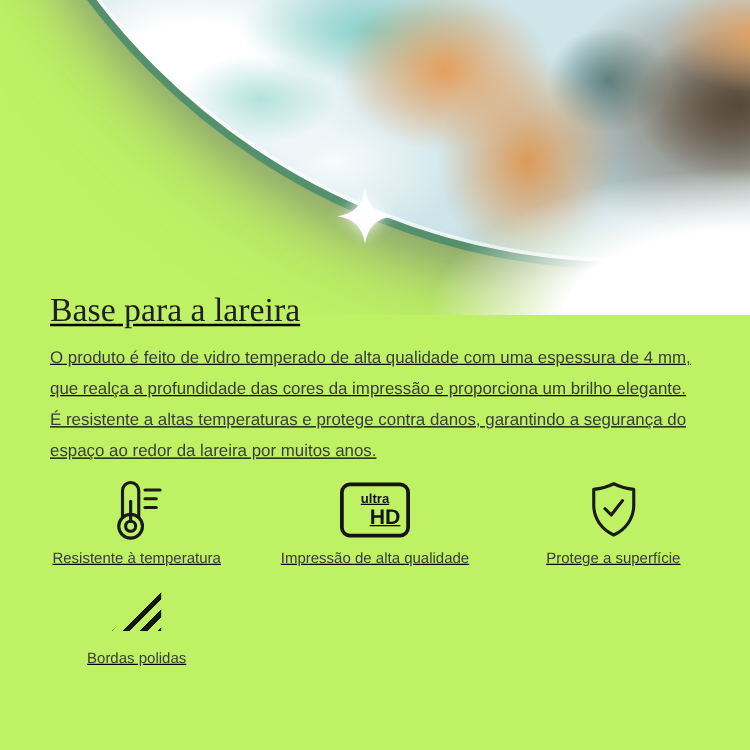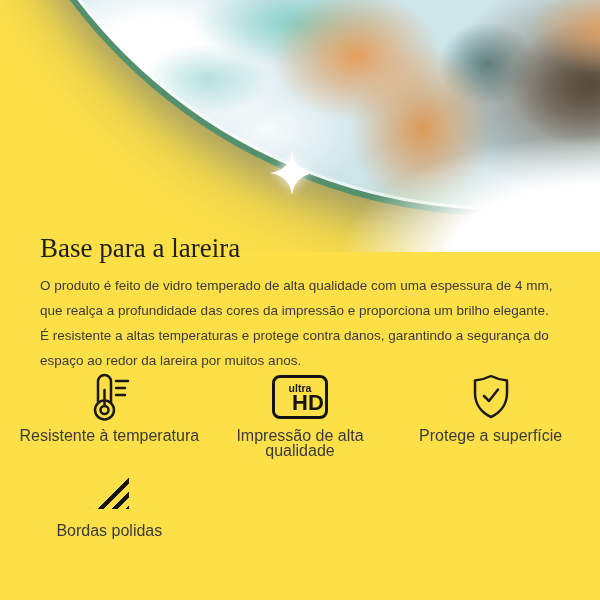--- a/index.html
+++ b/index.html
@@ -1,17 +1,17 @@
 <!DOCTYPE html>
 <html><head>
 <meta charset="utf-8">
 <style>
   html,body{margin:0;padding:0;background:#fff;}
-  .page{position:relative;width:600px;height:600px;overflow:hidden;background:#fde047;
-        font-family:"Liberation Sans",sans-serif;}
+  .page{position:relative;width:600px;height:600px;overflow:hidden;background:#bef264;
+        font-family:"Liberation Sans",sans-serif;text-decoration:underline;}
 
   
   .hero{position:absolute;left:0;top:0;width:600px;height:252px;overflow:hidden;z-index:1;}
   .glass-circle{
     position:absolute;left:-39px;top:-867px;width:1083px;height:1083px;border-radius:50%;
     box-sizing:border-box;border:6px solid #55906c;
     background-color:#dfeef0;
     background-image:
       radial-gradient(130px 100px at 389px 917px, rgba(230,155,85,.95) 0%, rgba(230,155,85,0) 65%),
       radial-gradient(110px 130px at 455px 990px, rgba(223,148,74,.9) 0%, rgba(223,148,74,0) 65%),
@@ -35,32 +35,32 @@
   }
   .sparkle{position:absolute;left:270px;top:151px;width:44px;height:44px;
            filter:drop-shadow(0 0 6px rgba(255,255,255,.95));}
   .hero-fade{position:absolute;left:0;top:0;width:600px;height:252px;pointer-events:none;
     background:radial-gradient(330px 150px at 100% 100%, #ffffff 45%, rgba(255,255,255,0) 78%);}
 
   
   .content{position:relative;z-index:2;padding:232px 40px 0 40px;}
   .headline{font-family:"Liberation Serif",serif;font-size:27px;line-height:33px;
             color:#1f1f1f;font-weight:400;}
-  .desc{margin:8px 0 0 0;font-size:13.5px;line-height:25px;color:#3b3b3b;max-width:532px;}
+  .desc{margin:8px 0 11px 0;font-size:13.5px;line-height:25px;color:#3b3b3b;max-width:532px;}
 
   
   .features{margin:0 -26px;display:grid;grid-template-columns:repeat(3,1fr);row-gap:10px;}
   .feature{display:flex;flex-direction:column;align-items:center;}
   .icon-box{height:48px;display:flex;align-items:center;justify-content:center;}
-  .feature-label{margin-top:7px;font-size:16px;line-height:15px;color:#3a3a3a;text-align:center;}
+  .feature-label{margin-top:7px;font-size:12px;line-height:15px;color:#3a3a3a;text-align:center;}
   svg.ic{stroke:#1a1a1a;fill:none;stroke-width:2.5;stroke-linecap:round;stroke-linejoin:round;}
   .hd-box{box-sizing:border-box;width:56px;height:44px;border:3px solid #141414;border-radius:8px;
           display:flex;flex-direction:column;align-items:center;justify-content:center;color:#141414;}
   .hd-top{font-size:10.5px;font-weight:bold;line-height:11px;}
-  .hd-bottom{font-size:22px;font-weight:bold;line-height:17px;padding-left:16px;}
+  .hd-bottom{font-size:17px;font-weight:bold;line-height:17px;padding-left:16px;}
   .tri{width:40px;height:34px;
        background:repeating-linear-gradient(135deg,#161616 0 4.5px,transparent 4.5px 10px);
        clip-path:polygon(0 100%,100% 0,100% 100%);}
 </style>
 </head>
 <body>
 
 <div class="page">
 
   <div class="hero">

